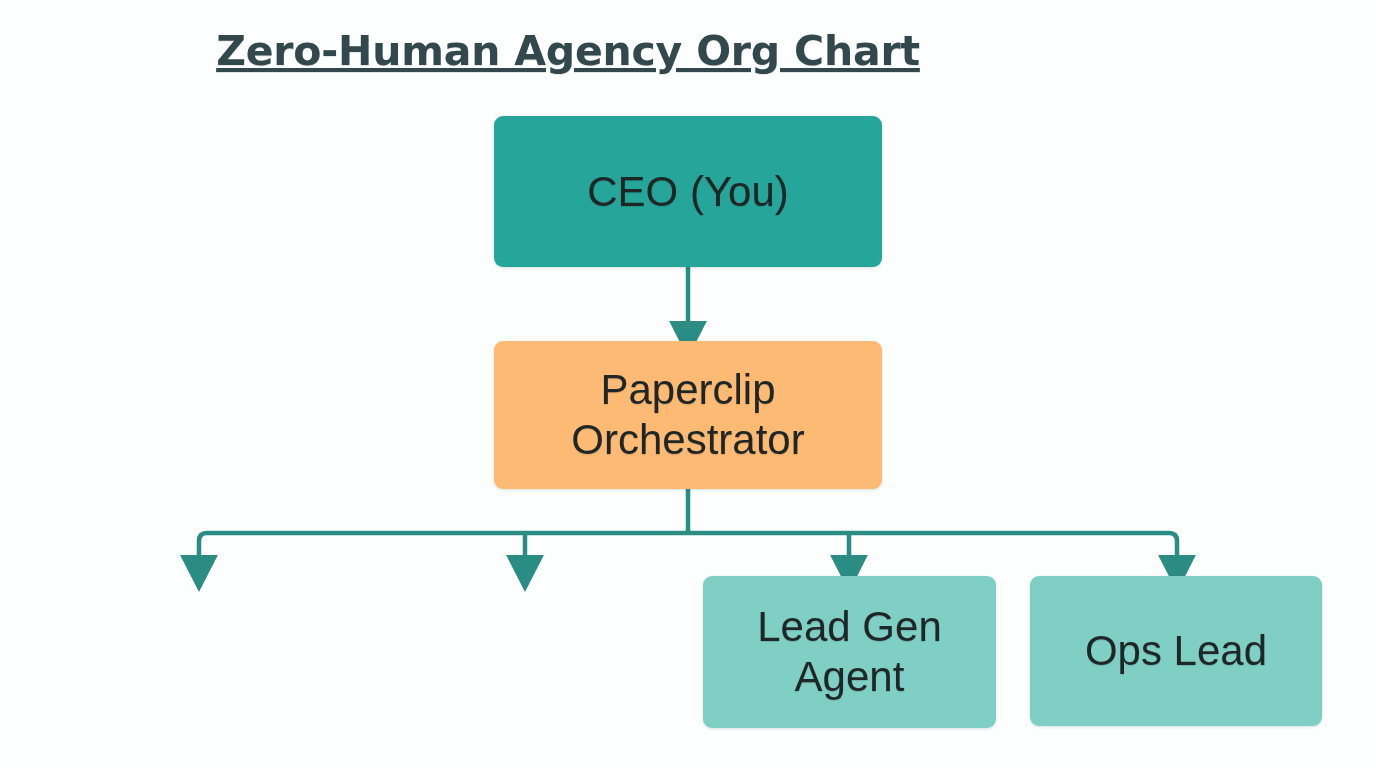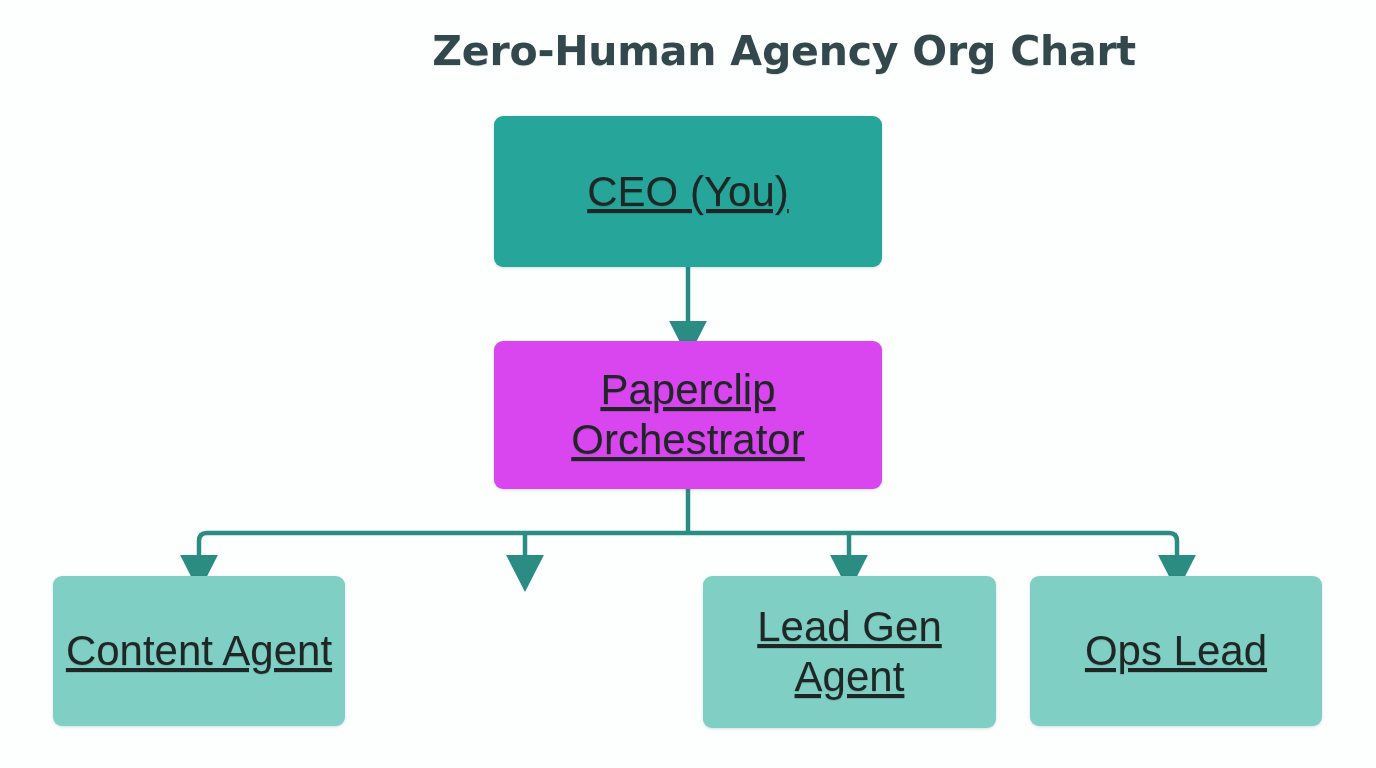--- a/index.html
+++ b/index.html
@@ -16,28 +16,29 @@
     width: 1376px;
     height: 768px;
     background: #fdffff;
     overflow: hidden;
   }
   #chart-title {
     position: absolute;
     left: 0;
     top: 27px;
     width: 1136px;
-    text-align: right;
+    text-align: center;
     font-family: "DejaVu Sans", "Liberation Sans", sans-serif;
     font-size: 41px;
     font-weight: 700;
     color: #33484c;
     letter-spacing: -0.2px;
     white-space: nowrap;
     text-shadow: 0 1px 1px rgba(0,0,0,0.10);
+    text-decoration: underline;
   }
   #edges {
     position: absolute;
     left: 0;
     top: 0;
     width: 1376px;
     height: 768px;
     pointer-events: none;
   }
   .node {
@@ -53,29 +54,28 @@
     font-weight: 400;
     line-height: 1.18;
     padding: 4px 10px;
     text-shadow: 0 1px 1px rgba(0,0,0,0.13);
     box-shadow: 0 1px 3px rgba(40,80,78,0.18);
   }
   .node-root {
     background: #26a69a;
   }
   .node-mid {
-    background: #d946ef;
+    background: #fdba74;
   }
   .node-leaf {
     background: #7fcfc4;
   }
   .node-label {
     display: block;
     width: 100%;
-    text-decoration: underline;
   }
   #node-ceo      { left: 494px; top: 116px; width: 388px; height: 151px; }
   #node-orch     { left: 494px; top: 341px; width: 388px; height: 148px; }
   #node-agent-0  { left: 53px;  top: 576px; width: 292px; height: 150px; }
   #node-agent-1  { left: 380px; top: 576px; width: 290px; height: 150px; }
   #node-agent-2  { left: 703px; top: 576px; width: 293px; height: 152px; }
   #node-agent-3  { left: 1030px;top: 576px; width: 292px; height: 150px; }
 </style>
 </head>
 <body>
@@ -105,23 +105,20 @@
   </svg>
 
   <div class="node node-root" id="node-ceo">
     <span class="node-label">CEO (You)</span>
   </div>
 
   <div class="node node-mid" id="node-orch">
     <span class="node-label">Paperclip Orchestrator</span>
   </div>
 
-  <div class="node node-leaf" id="node-agent-0">
-    <span class="node-label">Content Agent</span>
-  </div>
 
 
   <div class="node node-leaf" id="node-agent-2">
     <span class="node-label">Lead Gen Agent</span>
   </div>
 
   <div class="node node-leaf" id="node-agent-3">
     <span class="node-label">Ops Lead</span>
   </div>
 

